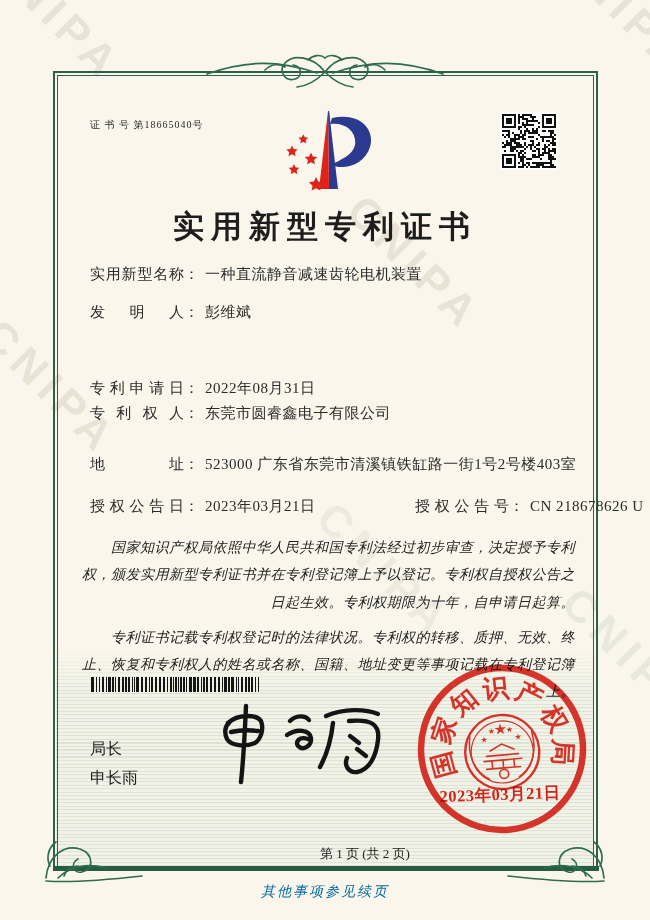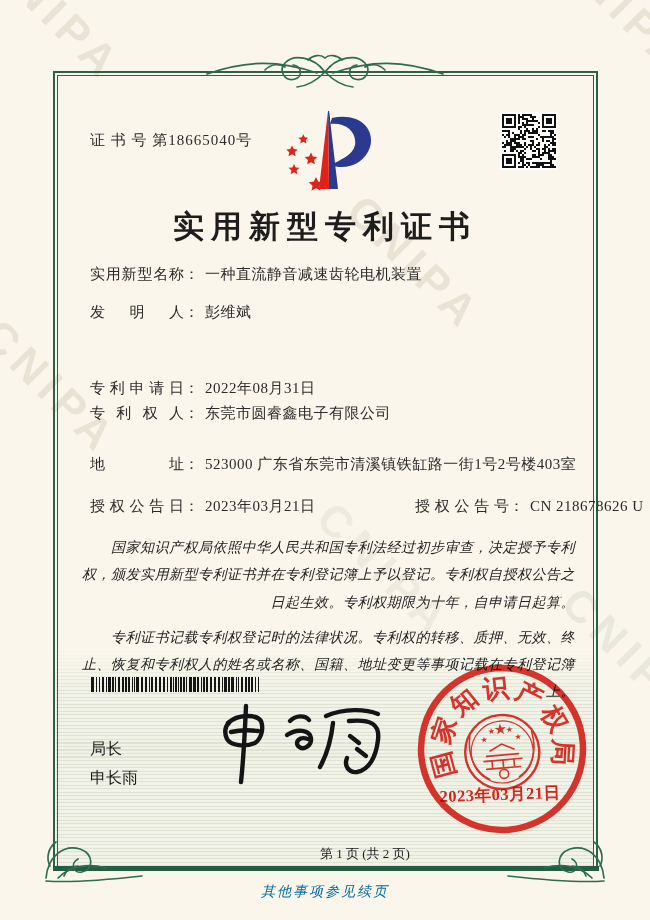--- a/index.html
+++ b/index.html
@@ -28,21 +28,21 @@
   
   .frame-outer{position:absolute;left:53px;top:71px;width:541px;height:796px;
     border:2.5px solid #2a6148;z-index:3;}
   .frame-inner{position:absolute;left:2px;top:2px;right:2px;bottom:2px;
     border:1px solid #2a6148;}
   .frame-bottom{position:absolute;left:53px;top:866px;width:546px;height:5px;
     background:#255c43;z-index:4;}
   .flourish{position:absolute;z-index:5;}
   
   .content{position:absolute;inset:0;z-index:6;}
-  .cert-no{position:absolute;left:90px;top:131px;font-size:15px;letter-spacing:1px;text-align:center;}
+  .cert-no{position:absolute;left:90px;top:118px;font-size:10px;letter-spacing:1px;text-align:center;}
   .logo{position:absolute;left:282px;top:103px;}
   .qr{position:absolute;left:500px;top:112px;}
   .title{
     position:absolute;left:0;top:206px;width:650px;text-align:center;
     font-size:31px;font-weight:bold;letter-spacing:7px;color:#1d1d1d;
   }
   .field-row{position:absolute;left:90px;font-size:15px;white-space:nowrap;}
   .flabel{display:inline-block;width:94px;text-align:justify;text-align-last:justify;
     vertical-align:top;}
   .fcolon{display:inline-block;margin-right:6px;}

